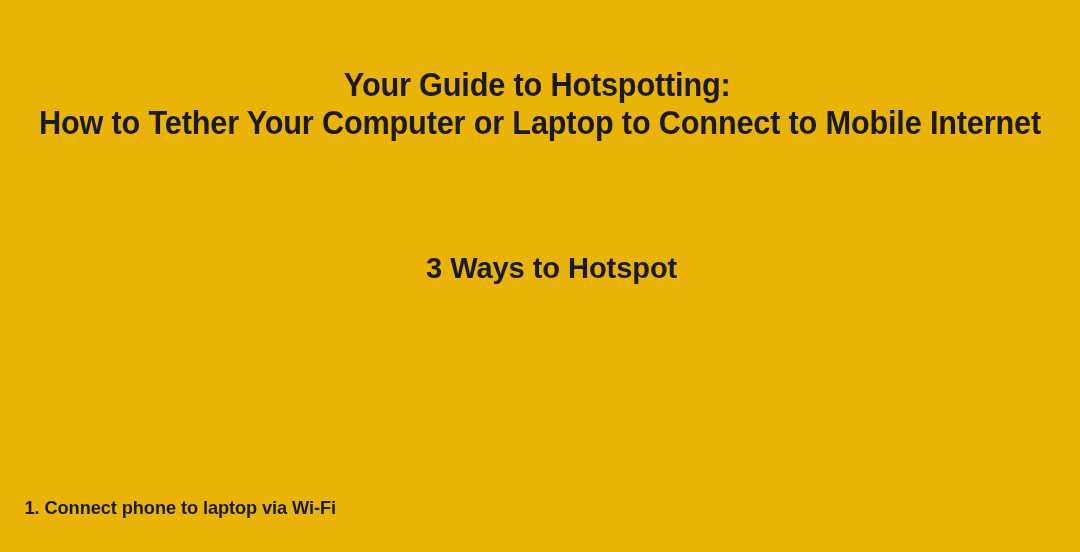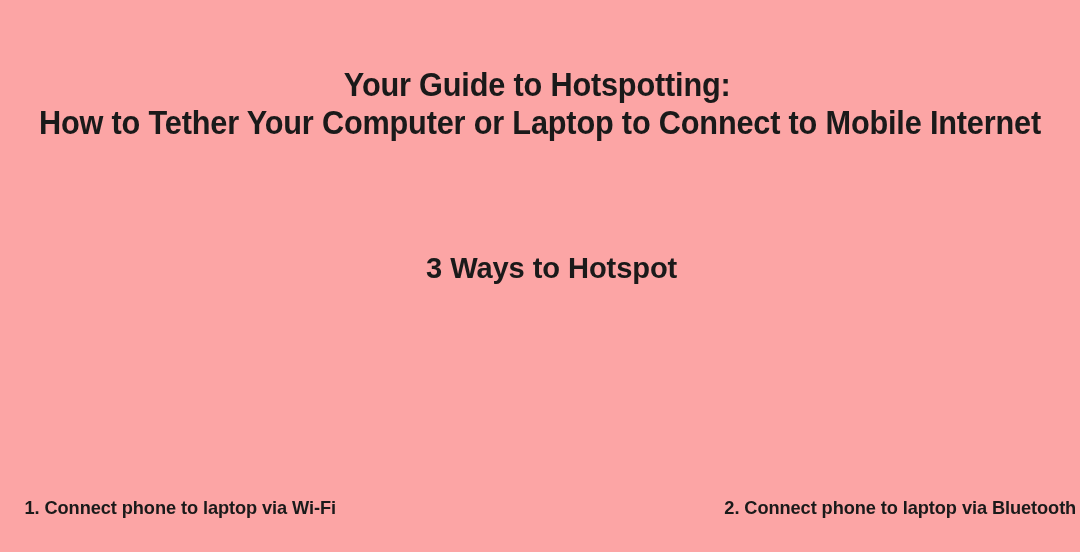--- a/index.html
+++ b/index.html
@@ -14,21 +14,21 @@
     font-family: "Liberation Sans", sans-serif;
     color: #1a1a1a;
     overflow: hidden;
     position: relative;
   }
 
   .page {
     width: 1080px;
     height: 552px;
     position: relative;
-    background: #fca5a5;
+    background: #eab308;
   }
 
   
   .article-title {
     position: absolute;
     left: 0;
     top: 44px;
     width: 1080px;
     text-align: center;
     font-size: 33px;
@@ -120,21 +120,17 @@
 
   <h2 class="section-heading">3 Ways to Hotspot</h2>
 
   <div class="methods-row">
 
     <div class="method">
       <div class="method-figure"></div>
       <div class="method-caption">1. Connect phone to laptop via Wi-Fi</div>
     </div>
 
-    <div class="method">
-      <div class="method-figure"></div>
-      <div class="method-caption">2. Connect phone to laptop via Bluetooth</div>
-    </div>
 
 
   </div>
 
 </div>
 
 </body></html>

